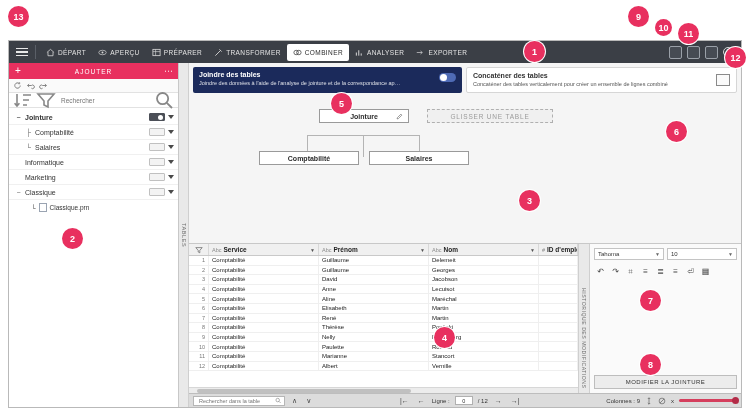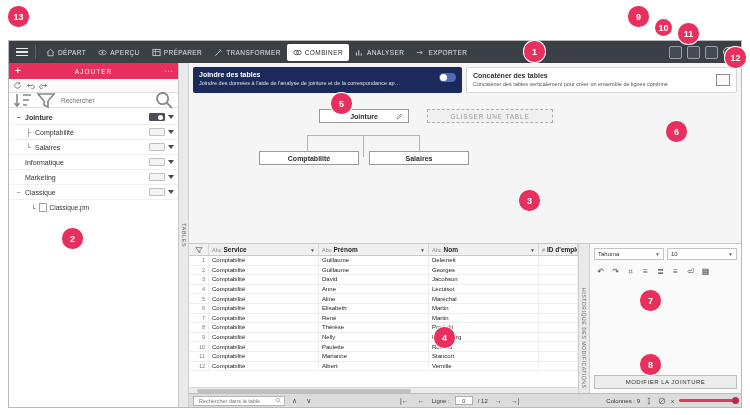--- a/index.html
+++ b/index.html
@@ -257,21 +257,21 @@
     position:absolute;
     border-radius:50%;
     background:#e8305f;
     color:#fff;
     font-size:9px;
     font-weight:bold;
     display:flex; align-items:center; justify-content:center;
     box-shadow:0 0 0 1px #fff;
     z-index:50;
   }
-  .co-lg { width:21px; height:21px;border-radius:10px; }
+  .co-lg { width:21px; height:21px; }
   .co-sm { width:17px; height:17px; }
 </style>
 </head>
 <body>
 
 <div class="app">
 
   <div class="ribbon">
     <div class="hamburger">
       <span></span>

